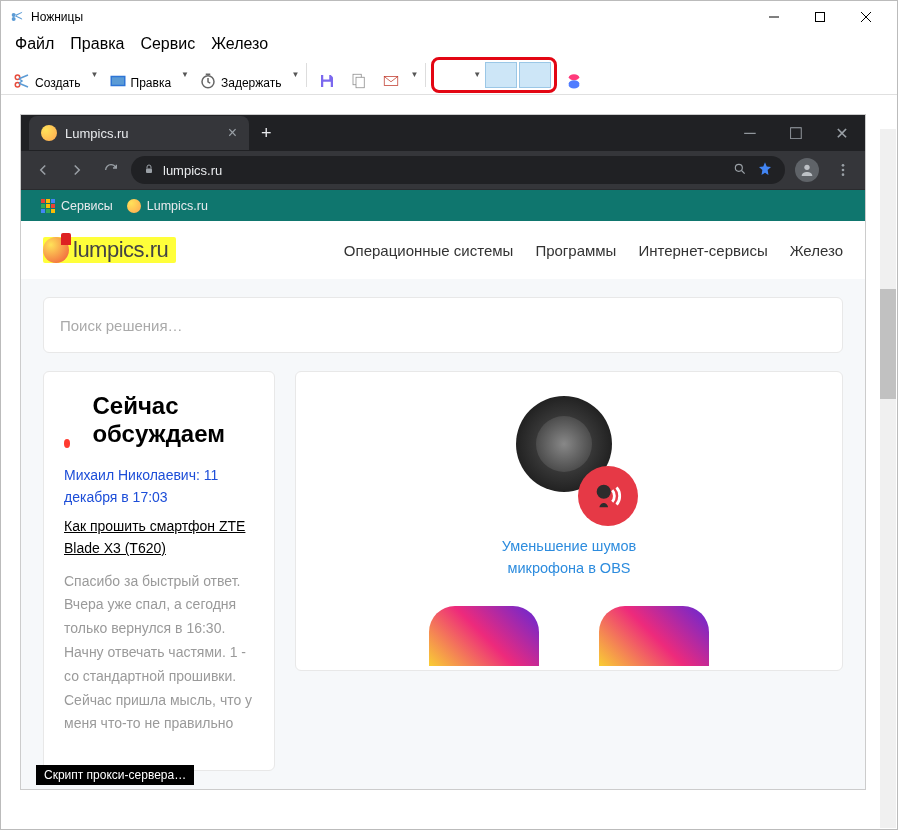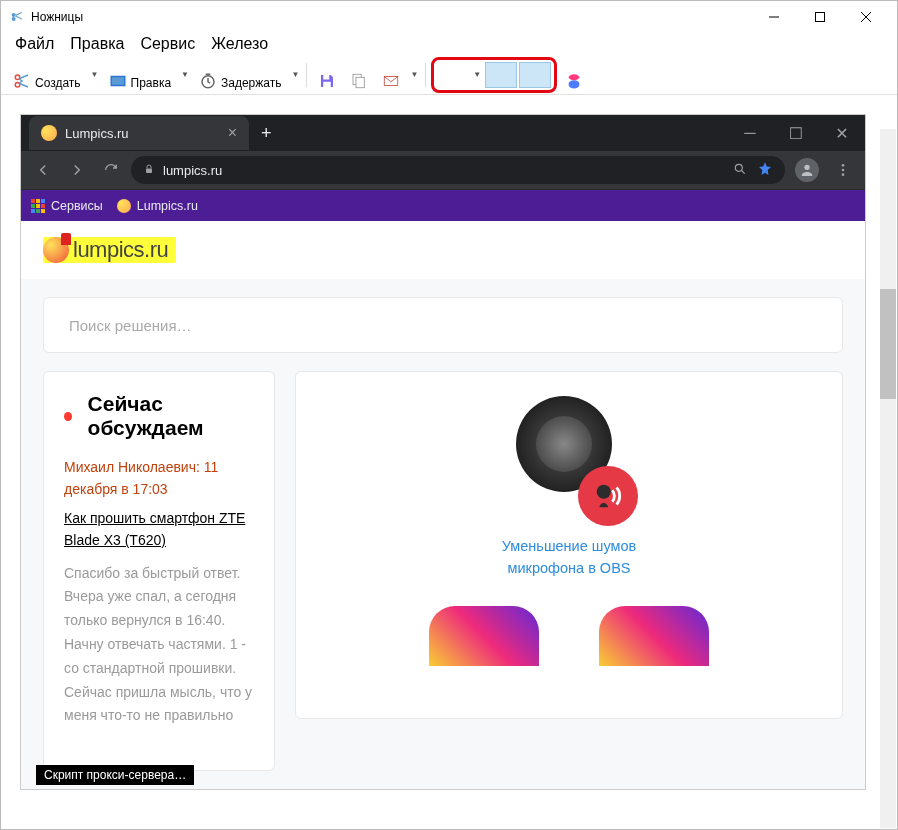--- a/index.html
+++ b/index.html
@@ -39,47 +39,47 @@
 .browser-winbtns { margin-left: auto; display: flex; }
 .browser-winbtns .bw { width: 46px; height: 36px; display: flex; align-items: center; justify-content: center; color: #9aa0a6; }
 
 .browser-addrbar { height: 38px; background: #35363a; display: flex; align-items: center; padding: 0 8px; gap: 6px; }
 .nav-ico { width: 28px; height: 28px; display: flex; align-items: center; justify-content: center; color: #9aa0a6; border-radius: 50%; }
 .address { flex: 1; height: 28px; background: #202124; border-radius: 14px; display: flex; align-items: center; padding: 0 12px; color: #e8eaed; font-size: 13px; gap: 8px; }
 .address .lock { color: #9aa0a6; }
 .address .actions { margin-left: auto; display: flex; gap: 10px; align-items: center; }
 .avatar { width: 24px; height: 24px; border-radius: 50%; background: #5f6368; margin: 0 4px; display:flex;align-items:center;justify-content:center;}
 
-.browser-bookmarks { height: 32px; background: #4c1d95; border-top: 1px solid #2a2b2e; display: flex; align-items: center; padding: 0 10px; gap: 14px; color: #e8eaed; font-size: 12.5px; }
+.browser-bookmarks { height: 32px; background: #0f766e; border-top: 1px solid #2a2b2e; display: flex; align-items: center; padding: 0 20px; gap: 14px; color: #e8eaed; font-size: 12.5px; }
 .bk-item { display: flex; align-items: center; gap: 6px; }
 .bk-grid { width: 14px; height: 14px; display: grid; grid-template: repeat(3,1fr)/repeat(3,1fr); gap: 1px; }
 .bk-grid span:nth-child(1){background:#ea4335}.bk-grid span:nth-child(2){background:#fbbc04}.bk-grid span:nth-child(3){background:#4285f4}.bk-grid span:nth-child(4){background:#34a853}.bk-grid span:nth-child(5){background:#fbbc04}.bk-grid span:nth-child(6){background:#ea4335}.bk-grid span:nth-child(7){background:#4285f4}.bk-grid span:nth-child(8){background:#34a853}.bk-grid span:nth-child(9){background:#fbbc04}
 .bk-fav { width: 14px; height: 14px; border-radius: 50%; background: radial-gradient(circle at 30% 30%, #ffe259, #ffa751); }
 
 
 .site { background: #fff; }
 .site-header { height: 58px; display: flex; align-items: center; padding: 0 22px; gap: 26px; font-size: 15px; color: #333; }
 .site-logo { display: flex; align-items: center; gap: 4px; background: #ffff3a; padding: 0 8px 0 0; border-radius: 2px; }
 .site-logo .orb { width: 26px; height: 26px; border-radius: 50%; background: radial-gradient(circle at 30% 30%, #ffe259, #f0533a); position: relative; }
 .site-logo .orb::after{content:"";position:absolute;top:-4px;right:-2px;width:10px;height:12px;background:#d22;border-radius:2px 2px 0 0;}
 .site-logo .txt { font-size: 22px; font-weight: 500; color: #444; letter-spacing: -0.5px; }
 .site-nav { display: flex; gap: 22px; margin-left: auto; }
 .site-nav span { white-space: nowrap; }
 
 .site-body { background: #f6f8fa; padding: 18px 22px; display: flex; flex-direction: column; gap: 18px; }
-.search-box { height: 56px; background: #fff; border: 1px solid #e8e8e8; border-radius: 6px; display: flex; align-items: center; padding: 0 25px; color: #aaa; font-size: 15px; }
+.search-box { height: 56px; background: #fff; border: 1px solid #e8e8e8; border-radius: 6px; display: flex; align-items: center; padding: 0 16px; color: #aaa; font-size: 15px; }
 
 .columns { display: flex; gap: 20px; }
 .card { background: #fff; border: 1px solid #e8e8e8; border-radius: 6px; padding: 20px; }
 .card.side { width: 232px; flex-shrink: 0; height: 400px; overflow: hidden; }
-.card.main { flex: 1; height: 348px; overflow: hidden; }
-
-.discuss-title { font-size: 21px; font-weight: 600; display: flex; align-items: center; gap: 16px; margin-bottom: 16px; }
+.card.main { flex: 1; height: 300px; overflow: hidden; }
+
+.discuss-title { font-size: 24px; font-weight: 600; display: flex; align-items: flex-end; gap: 22px; margin-bottom: 16px; }
 .red-dot { width: 9px; height: 9px; background: #ff3b30; border-radius: 50%; }
-.comment-meta { font-size: 14px; color: #c2410c; line-height: 1.6; margin-bottom: 6px; }
+.comment-meta { font-size: 14px; color: #1d4ed8; line-height: 1.6; margin-bottom: 6px; }
 .comment-link { font-size: 14px; color: #000000; text-decoration: underline; line-height: 1.6; display: block; margin-bottom: 10px; }
 .comment-body { font-size: 14px; color: #9a9a9a; line-height: 1.7; }
 
 .articles { display: flex; gap: 30px; justify-content: center; }
 .article { width: 210px; text-align: center; }
 .article .thumb { width: 130px; height: 130px; margin: 0 auto 14px; position: relative; }
 .article .link { font-size: 14.5px; color: #2d8cde; line-height: 1.5; }
 
 
 .thumb.obs .big { width: 96px; height: 96px; border-radius: 50%; background: radial-gradient(circle,#555 0,#222 70%,#000 100%); position: absolute; top: 4px; left: 12px; display:flex;align-items:center;justify-content:center;}
@@ -323,36 +323,42 @@
           <span>Lumpics.ru</span>
         </div>
       </div>
 
       <div class="site">
         <div class="site-header">
           <div class="site-logo">
             <span class="orb"></span>
             <span class="txt">lumpics.ru</span>
           </div>
+          <div class="site-nav">
+            <span>Операционные системы</span>
+            <span>Программы</span>
+            <span>Интернет-сервисы</span>
+            <span>Железо</span>
+          </div>
         </div>
 
         <div class="site-body">
           <div class="search-box">
             <span>Поиск решения…</span>
           </div>
 
           <div class="columns">
             <div class="card side">
               <div class="discuss-title">
                 <span class="red-dot"></span>
                 <span>Сейчас обсуждаем</span>
               </div>
               <div class="comment-meta">Михаил Николаевич: 11 декабря в 17:03</div>
               <a class="comment-link">Как прошить смартфон ZTE Blade X3 (T620)</a>
-              <div class="comment-body">Спасибо за быстрый ответ. Вчера уже спал, а сегодня только вернулся в 16:40. Начну отвечать частями. 1 - со стандартной прошивки. Сейчас пришла мысль, что у меня что-то не правильно</div>
+              <div class="comment-body">Спасибо за быстрый ответ. Вчера уже спал, а сегодня только вернулся в 16:30. Начну отвечать частями. 1 - со стандартной прошивки. Сейчас пришла мысль, что у меня что-то не правильно</div>
             </div>
 
             <div class="card main">
               <div class="articles">
                 <div class="article">
                   <div class="thumb obs">
                     <div class="big"></div>
                     <div class="badge">
                         <svg viewBox="0 0 24 24">
                           <circle cx="9" cy="9" r="5" fill="#2c2c2c"></circle>

